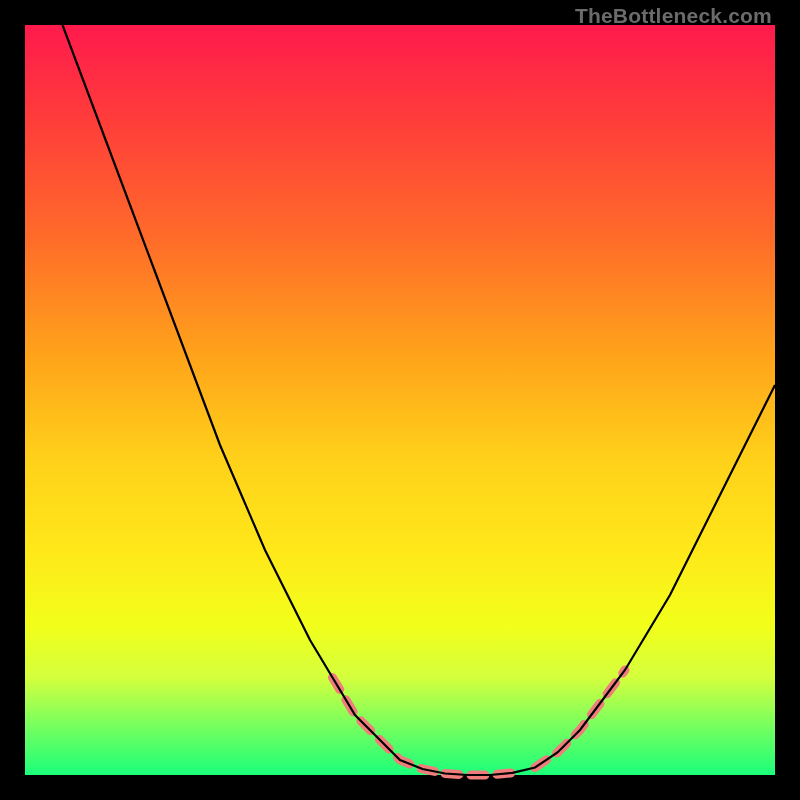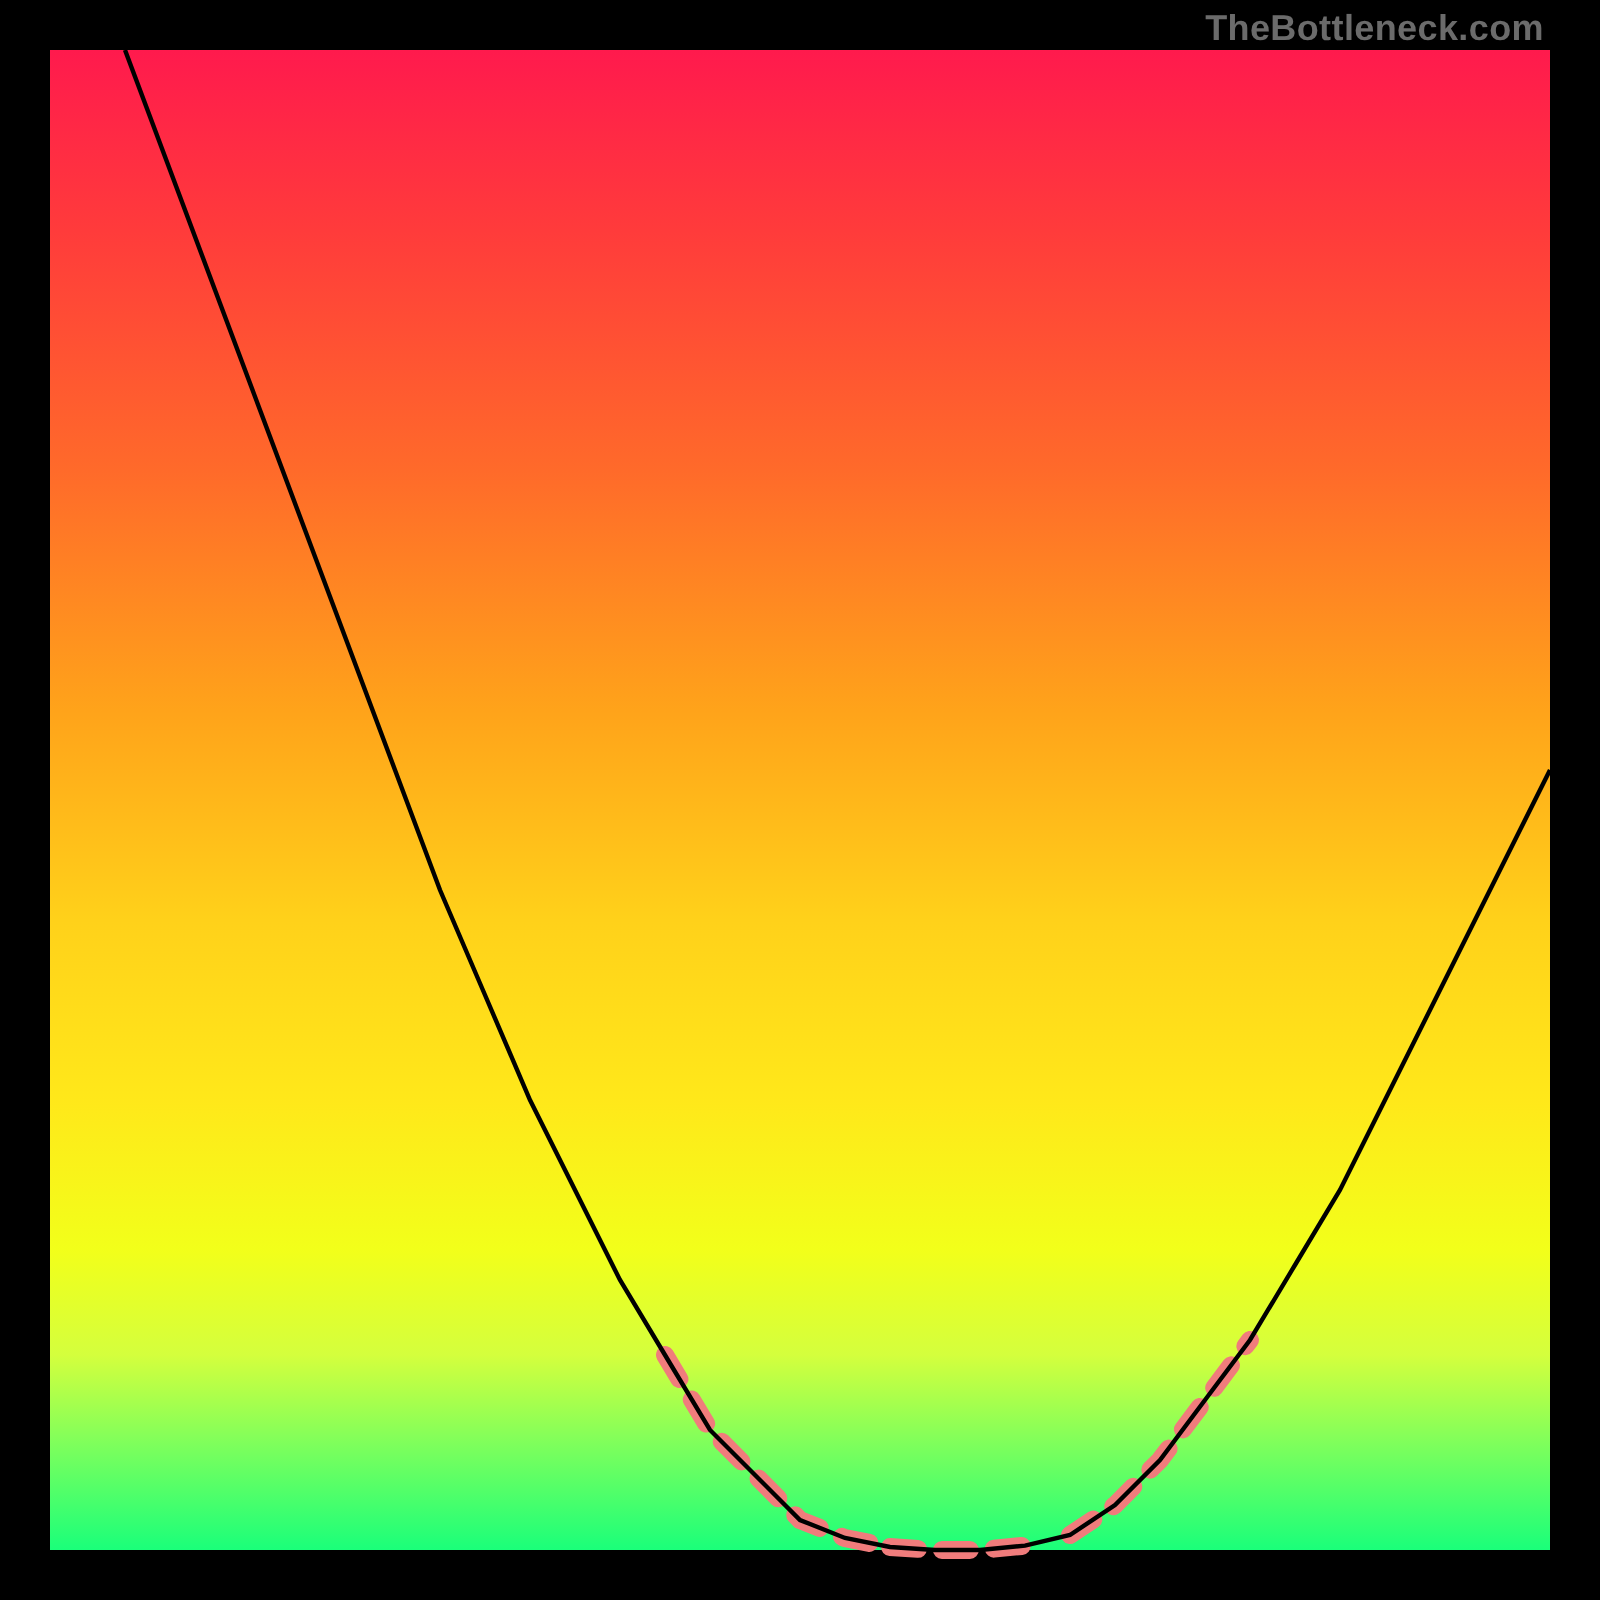--- a/index.html
+++ b/index.html
@@ -27,21 +27,21 @@
       #f2ff1a 80%,
       #d4ff3d 87%,
       #7dff5c 93%,
       #1aff7a 100%);
     box-sizing: border-box;
   }
   .watermark {
     position: absolute;
     top: 4px;
     right: 28px;
-    font-size: 18px;
+    font-size: 21px;
     font-weight: 600;
     color: #6b6b6b;
     letter-spacing: 0.2px;
     z-index: 5;
   }
   svg.plot {
     position: absolute;
     top: 0;
     left: 0;
     width: 750px;

